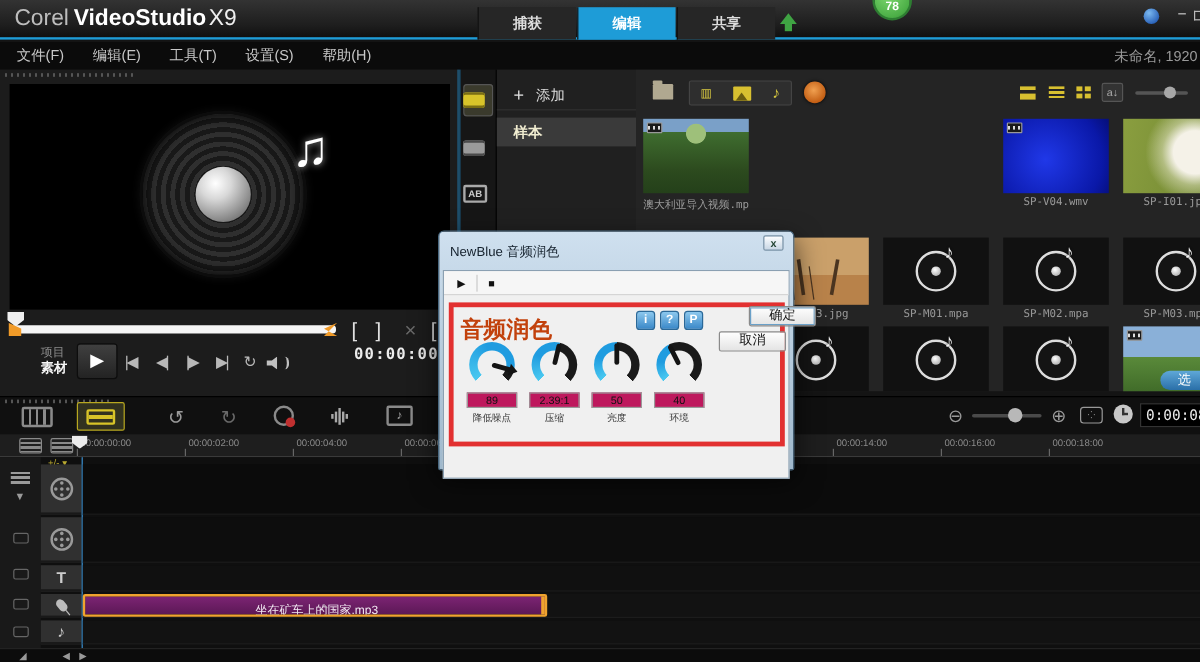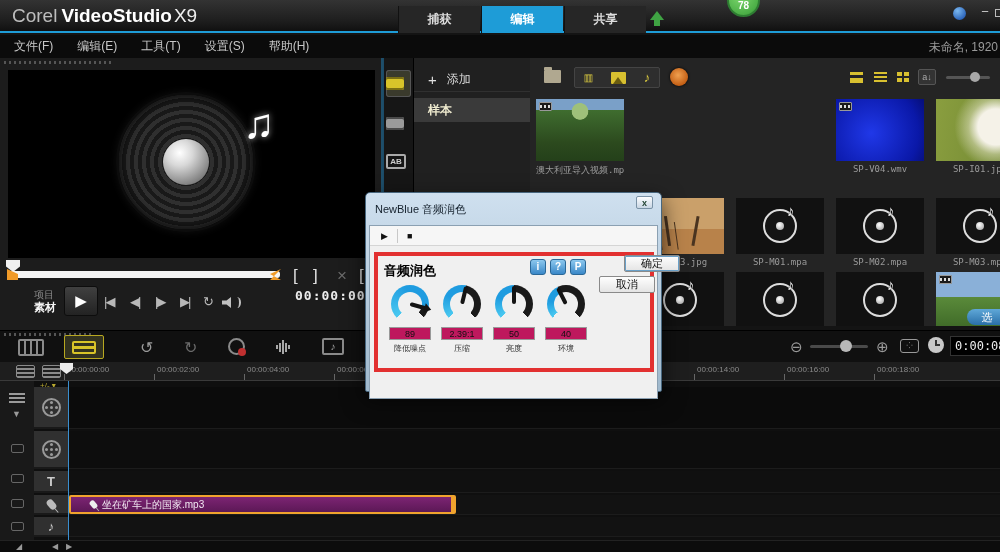--- a/index.html
+++ b/index.html
@@ -191,42 +191,42 @@
   .reel { width:19px; height:19px; border-radius:50%; border:2px solid #999; position:relative;}
   .reel::after { content:""; position:absolute; left:6px; top:6px; width:3px; height:3px; border-radius:50%; background:#999;
     box-shadow:0 -5px 0 #999, 0 5px 0 #999, -5px 0 0 #999, 5px 0 0 #999;}
   .t-ic { color:#ccc; font-size:13px; font-weight:bold;}
   .mic-ic { width:7px; height:11px; background:#bbb; border-radius:4px; transform:rotate(-40deg); position:relative;}
   .mic-ic::after { content:""; position:absolute; left:3px; top:11px; width:1px; height:5px; background:#bbb;}
   #track-line { left:68px; top:0; width:1px; height:159px; background:#3a8fd0;}
   .trow { position:absolute; left:69px; width:931px; border-bottom:1px solid #1c1c1c;}
   #clip { left:69px; top:114px; width:387px; height:19px;
     background:linear-gradient(#7c2473,#5c1856); border:2px solid #f0a32e; border-radius:2px;
-    display:flex; align-items:center; gap:5px; padding-left:19px; color:#f2e8f2; font-size:10px; white-space:nowrap; overflow:hidden;}
+    display:flex; align-items:center; gap:5px; padding-left:3px; color:#f2e8f2; font-size:10px; white-space:nowrap; overflow:hidden;flex-direction:column;}
   #clip .mic-ic { transform:rotate(-40deg) scale(.8); background:#eee;}
   #clip::after { content:""; position:absolute; right:-2px; top:-2px; width:5px; height:19px; background:#f0a32e;}
   #bottom-strip { left:0; top:540px; width:1000px; height:12px; background:#0c0c0c; border-top:1px solid #222;
     color:#999; font-size:8px;}
   #bottom-strip span { position:absolute; top:1px;}
 
   
   #dialog { left:365px; top:192px; width:297px; height:200px; z-index:50;
     background:linear-gradient(#cfe0ef,#9fb8cc); border:1px solid #48677f; border-radius:5px 5px 2px 2px;
     box-shadow:0 8px 22px rgba(0,0,0,.65); padding:0 3px 3px 3px;}
   #dlg-title { height:32px; display:flex; align-items:center; padding-left:6px;
     color:#14202c; font-size:11px;}
   #dlg-close { position:absolute; right:8px; top:3px; width:17px; height:13px; border-radius:2px;
     background:linear-gradient(#fdfeff,#c8d6e4); border:1px solid #7a92a6; color:#243; font-size:9px;
     text-align:center; line-height:12px; font-weight:bold;}
   #dlg-body { position:relative; width:289px; height:174px; background:#f0f0f0; border:1px solid #8ba0b2;}
   #dlg-strip { height:20px; background:#f6f6f6; border-bottom:1px solid #d5d5d5; display:flex; align-items:center; gap:9px; padding-left:11px;}
   #dlg-strip .g { color:#111; font-size:9px;}
   #dlg-strip .sep { width:1px; height:14px; background:#c8c8c8;}
   #redbox { position:absolute; left:4px; top:26px; width:280px; height:120px; border:4px solid #e23030;}
-  #dlg-heading { position:absolute; left:14px; top:36px; font-size:13px; font-weight:bold; color:#000000;}
+  #dlg-heading { position:absolute; left:14px; top:36px; font-size:19px; font-weight:bold; color:#c2410c;}
   .minibtn { position:absolute; top:33px; width:16px; height:16px; border-radius:3px;
     background:linear-gradient(#8cc8ee,#3a88c8); border:1px solid #2a6898; color:#fff;
     font-size:10px; font-weight:bold; text-align:center; line-height:14px;}
   .dlgbtn { position:absolute; left:229px; width:56px; height:17px; background:linear-gradient(#fefefe,#e4e4e4);
     border:1px solid #8a8a8a; border-radius:2px; font-size:11px; color:#111; text-align:center; line-height:15px;
     font-family:"Liberation Sans", sans-serif;}
   #btn-ok { top:29px; box-shadow:inset 0 0 0 1px #6aa0c8;margin-left:25px;}
   #btn-cancel { top:50px;}
   .knob { position:absolute; top:59px; width:38px; height:38px; border-radius:50%;}
   .knob::before { content:""; position:absolute; left:7px; top:7px; width:24px; height:24px; border-radius:50%; background:#f0f0f0;}

